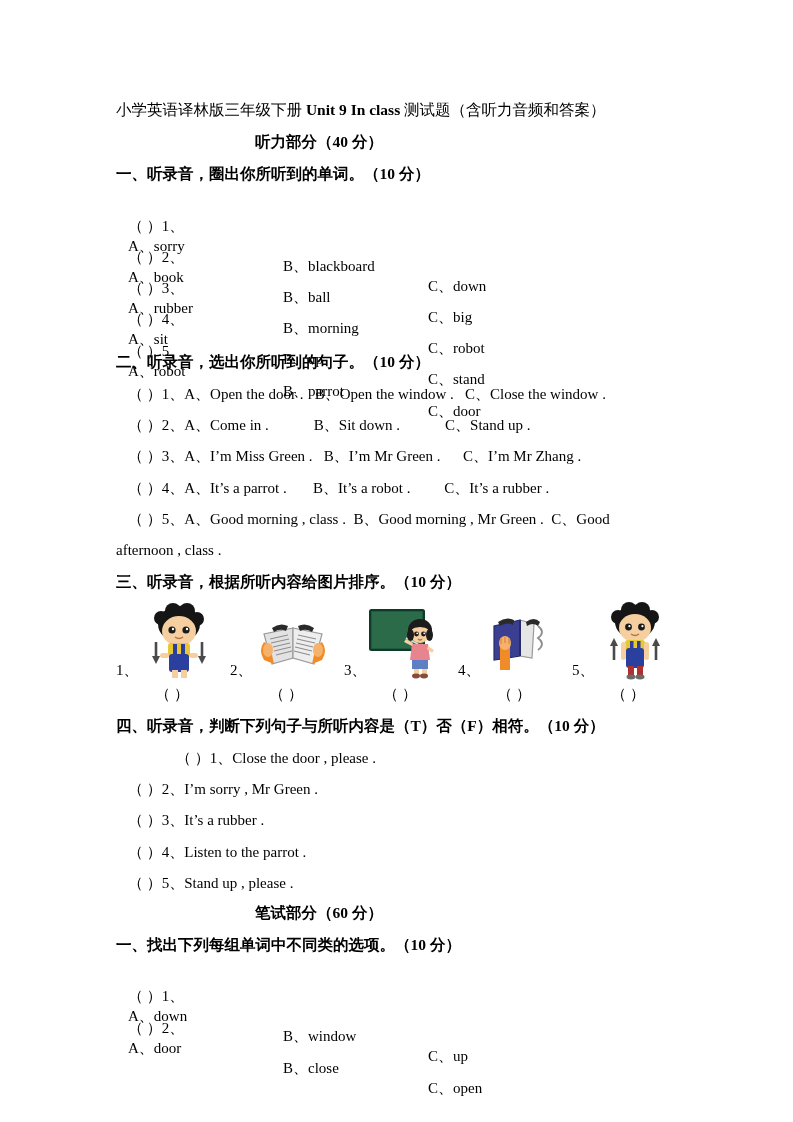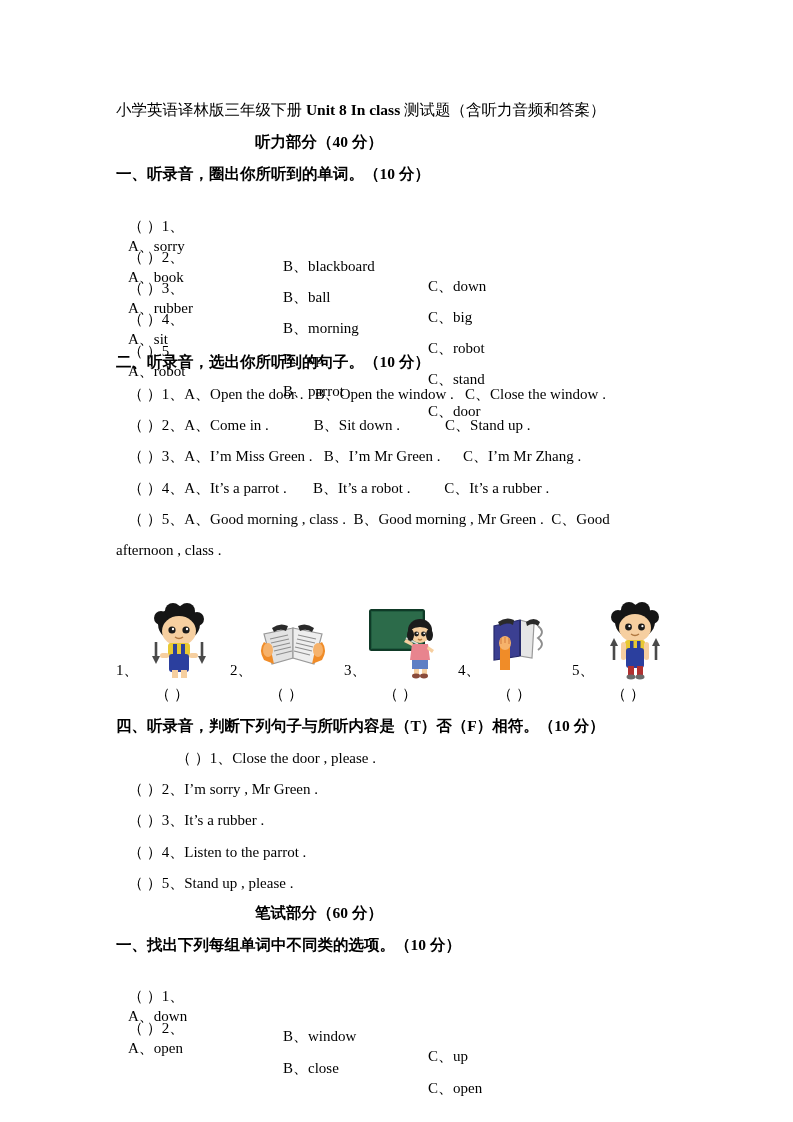--- a/index.html
+++ b/index.html
@@ -111,21 +111,21 @@
     font-size: 15px;
     line-height: 20px;
     white-space: pre;
   }
 </style>
 </head>
 <body>
 
 <div class="page">
 
-  <div class="doc-title"><span>小学英语译林版三年级下册 </span><span class="bold">Unit 8 In class</span><span> 测试题（含听力音频和答案）</span></div>
+  <div class="doc-title"><span>小学英语译林版三年级下册 </span><span class="bold">Unit 9 In class</span><span> 测试题（含听力音频和答案）</span></div>
 
   <div class="part-heading" style="top:132px;">听力部分（40 分）</div>
 
   <div class="section-heading" style="top:164px;">一、听录音，圈出你所听到的单词。（10 分）</div>
 
   <div class="q-row" style="top:196px;">
     <span class="lead">（ ）1、</span>
     <span class="opt-a">A、sorry</span>
     <span class="opt-b">B、blackboard</span>
     <span class="opt-c">C、down</span>
@@ -157,20 +157,21 @@
 
   <div class="section-heading" style="top:352px;">二、听录音，选出你所听到的句子。（10 分）</div>
 
   <div class="q-row" style="top:384px;">（ ）1、A、Open the door .   B、Open the window .   C、Close the window .</div>
   <div class="q-row" style="top:415px;">（ ）2、A、Come in .            B、Sit down .            C、Stand up .</div>
   <div class="q-row" style="top:446px;">（ ）3、A、I’m Miss Green .   B、I’m Mr Green .      C、I’m Mr Zhang .</div>
   <div class="q-row" style="top:478px;">（ ）4、A、It’s a parrot .       B、It’s a robot .         C、It’s a rubber .</div>
   <div class="q-row" style="top:509px;">（ ）5、A、Good morning , class .  B、Good morning , Mr Green .  C、Good</div>
   <div class="q-row" style="top:540px; left:116px;">afternoon , class .</div>
 
+  <div class="section-heading" style="top:572px;">三、听录音，根据所听内容给图片排序。（10 分）</div>
 
   <div class="pic-strip">
 
     <div class="pic-cell" style="left:0px;">
       <span class="pic-num">1、</span>
       <span class="pic-art">
         <svg viewBox="0 0 82 82">
           <ellipse cx="41" cy="26" rx="21" ry="18" fill="#151515"></ellipse>
           <circle cx="23" cy="20" r="7" fill="#151515"></circle>
           <circle cx="35" cy="13" r="8" fill="#151515"></circle>
@@ -317,18 +318,18 @@
   <div class="section-heading" style="top:935px;">一、找出下列每组单词中不同类的选项。（10 分）</div>
 
   <div class="q-row" style="top:966px;">
     <span class="lead">（ ）1、</span>
     <span class="opt-a">A、down</span>
     <span class="opt-b">B、window</span>
     <span class="opt-c">C、up</span>
   </div>
   <div class="q-row" style="top:998px;">
     <span class="lead">（ ）2、</span>
-    <span class="opt-a">A、open</span>
+    <span class="opt-a">A、door</span>
     <span class="opt-b">B、close</span>
     <span class="opt-c">C、open</span>
   </div>
 
 </div>
 
 </body></html>

